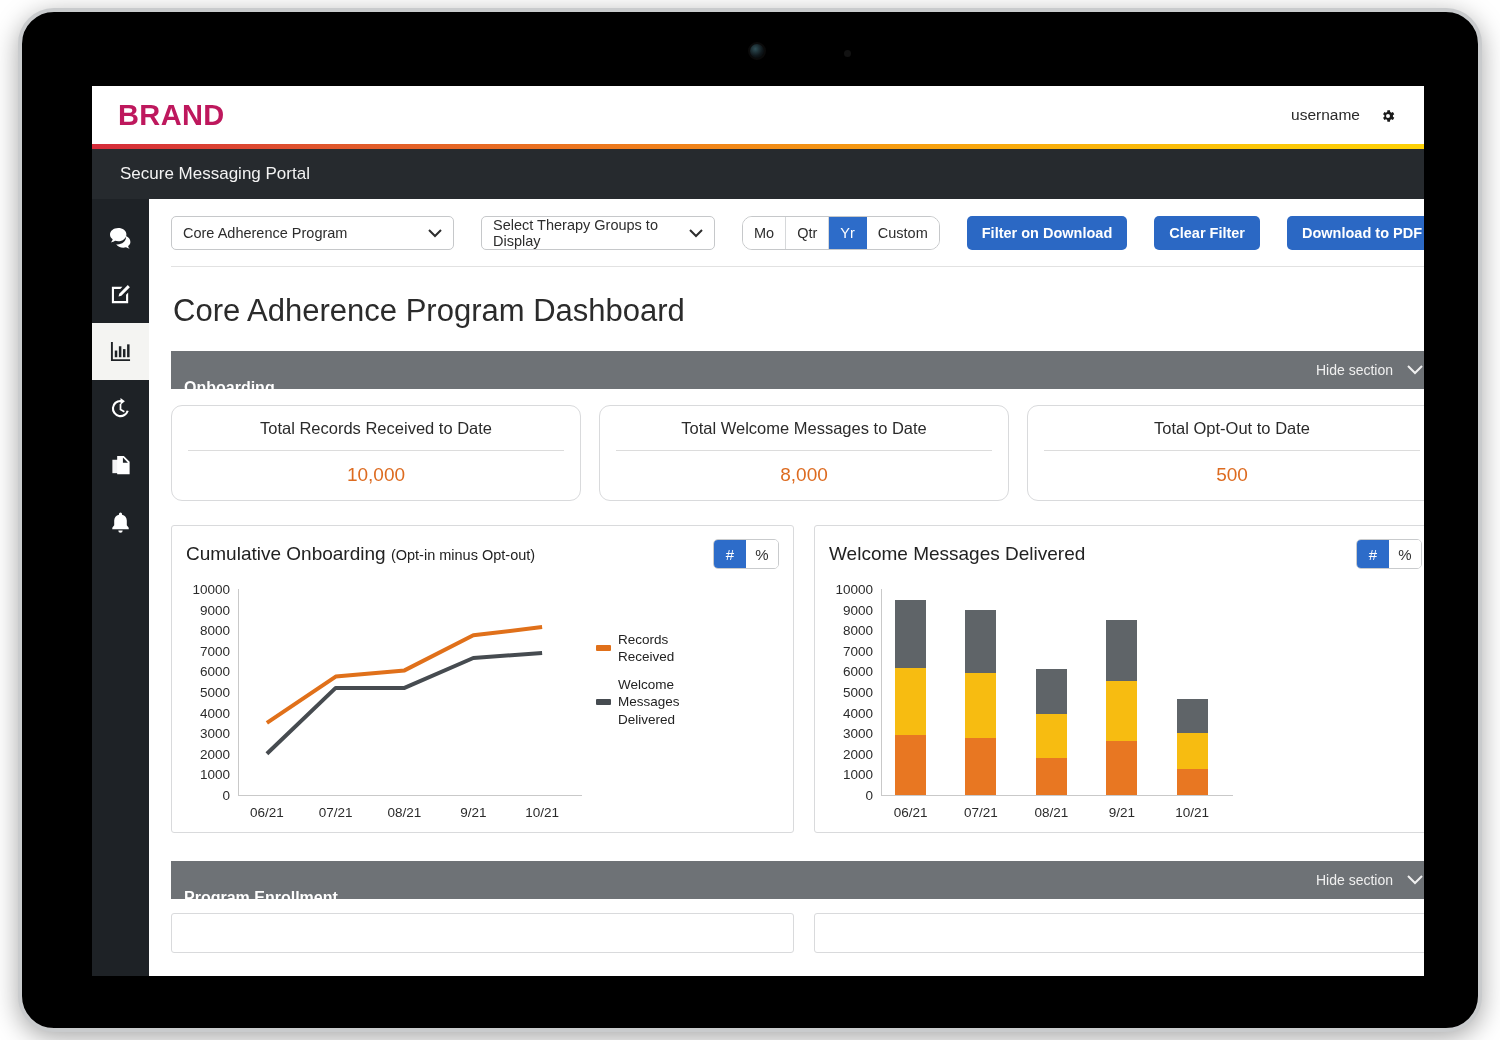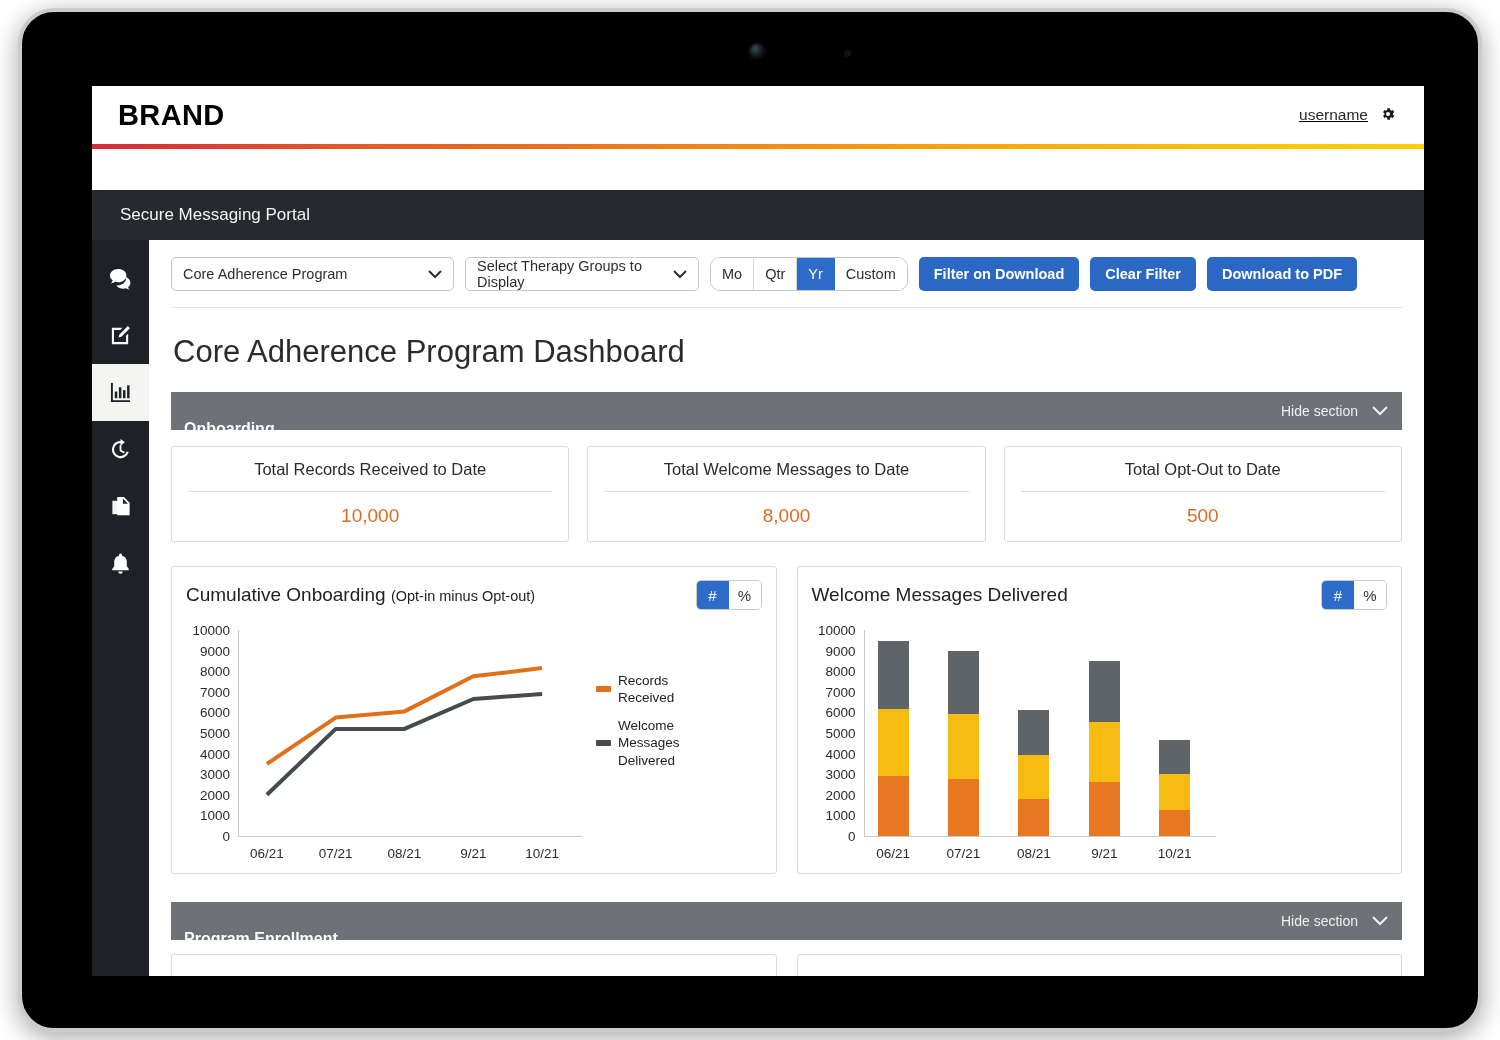--- a/index.html
+++ b/index.html
@@ -45,37 +45,36 @@
   .brandbar {
     position: relative;
     height: 58px;
     background: #ffffff;
     display: flex; align-items: center;
     justify-content: space-between;
     padding: 0 28px 0 26px;
   }
   .brand-logo {
     font-size: 29px; font-weight: bold; letter-spacing: 0.4px;
-    color: #000000;
-  }
-  .brand-right { display: flex; align-items: flex-start; gap: 12px; text-decoration: underline; }
+    color: #be185d;
+  }
+  .brand-right { display: flex; align-items: flex-end; gap: 20px; }
   .username { font-size: 15.5px; color: #2a2a2a; }
   .gear-ico { width: 16px; height: 16px; display: block; }
   .accent-rule {
     height: 5px;
     background: linear-gradient(90deg,#d52b3a 0%, #e0572c 18%, #ef7e1b 42%, #f8a90c 68%, #fbc707 88%, #fdd106 100%);
   }
 
   
   .portalbar {
     height: 50px;
     background: #262a2e;
     display: flex; align-items: center;
     padding-left: 28px;
-    margin-top: 41px;
   }
   .portal-title { color: #f3f3f3; font-size: 17px; }
 
   
   .body-wrap { display: flex; height: 777px; background: #fff; }
 
   
   .sidebar {
     width: 57px; background: #1e2226; flex: 0 0 57px;
     padding-top: 10px;
@@ -89,21 +88,21 @@
   .side-item .ic { fill: #ffffff; }
   .side-item.active .ic { fill: #1e2226; }
 
   
   .main {
     flex: 1; background: #fff; padding: 0 22px;
     position: relative;
   }
 
   .filterbar {
-    display: flex; align-items: center; gap: 11px;
+    display: flex; align-items: center; gap: 27px;
     padding: 17px 0 16px 0;
     border-bottom: 1px solid #e2e2e2;
   }
   .select {
     height: 34px; min-width: 0;
     border: 1px solid #c6c8ca; border-radius: 5px;
     background: #fff; display: flex; align-items: center;
     justify-content: space-between; padding: 0 11px;
     font-size: 14.5px; color: #2d2d2d; cursor: pointer;
   }
@@ -139,21 +138,21 @@
     height: 38px; background: #6e7276;
     display: flex; align-items: center; justify-content: space-between;
     padding: 0 14px 0 13px;
   }
   .section-head .st { color: #fff; font-size: 16px; font-weight: bold; margin-top: 35px; }
   .section-head .hide { color: #f0f0f0; font-size: 14px; display: flex; align-items: center; gap: 14px; cursor: pointer; }
 
   
   .stats { display: flex; gap: 18px; padding: 16px 0 0 0; }
   .stat {
-    flex: 1; border: 1px solid #d9dadc; border-radius: 3px;
+    flex: 1; border: 1px solid #d9dadc; border-radius: 11px;
     background: #fff; padding: 13px 16px 14px 16px; text-align: center;
   }
   .stat .lbl { font-size: 16.5px; color: #2b2b2b; padding-bottom: 12px; }
   .stat .sep { border-top: 1px solid #dcdcdc; }
   .stat .val { font-size: 19px; color: #dd6b20; padding-top: 13px; }
 
   
   .charts { display: flex; gap: 20px; padding: 24px 0 0 0; }
   .card {
     flex: 1; border: 1px solid #d9dadc; border-radius: 3px;

